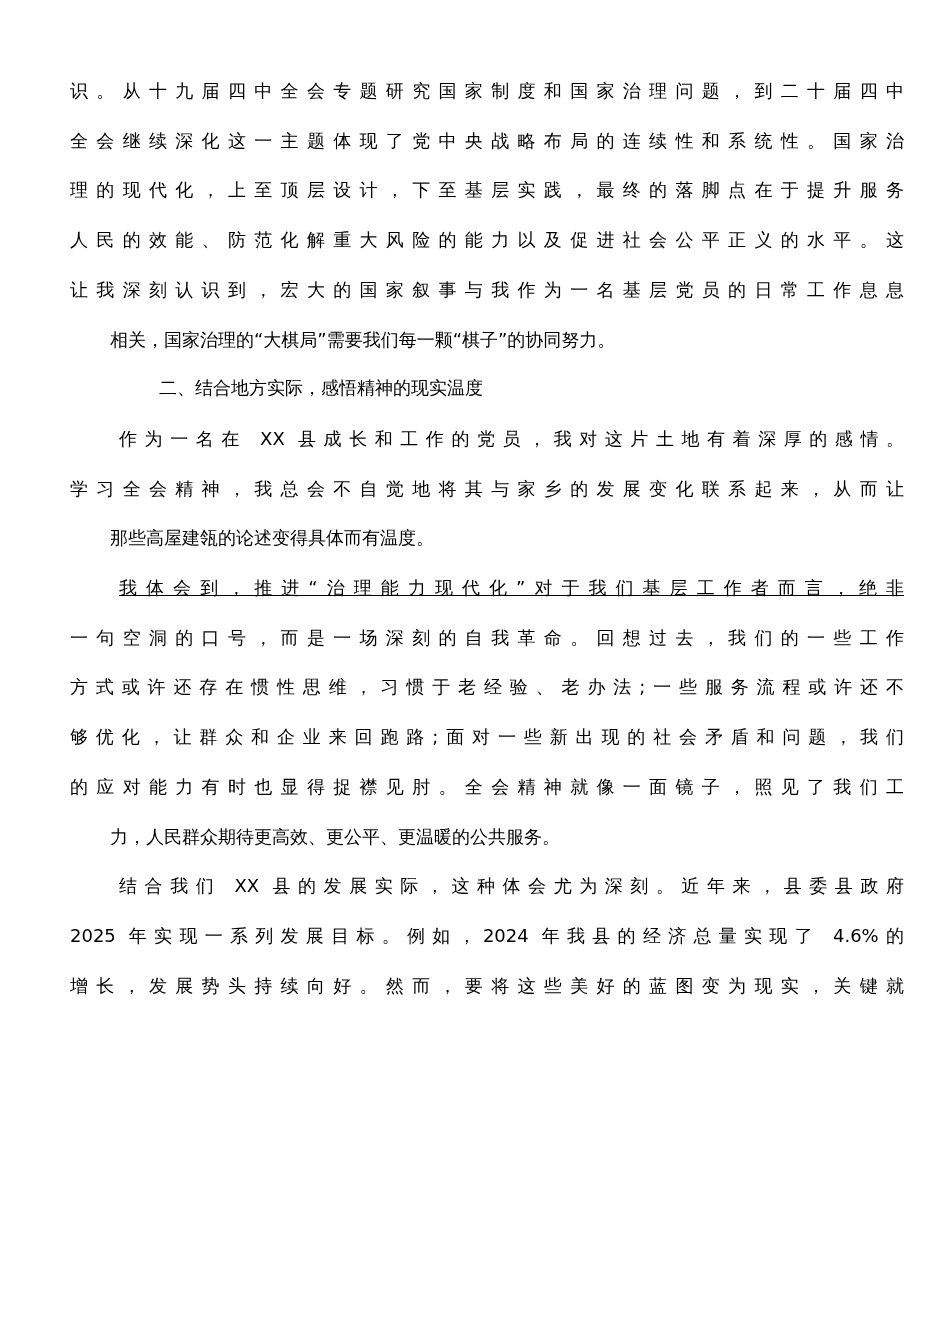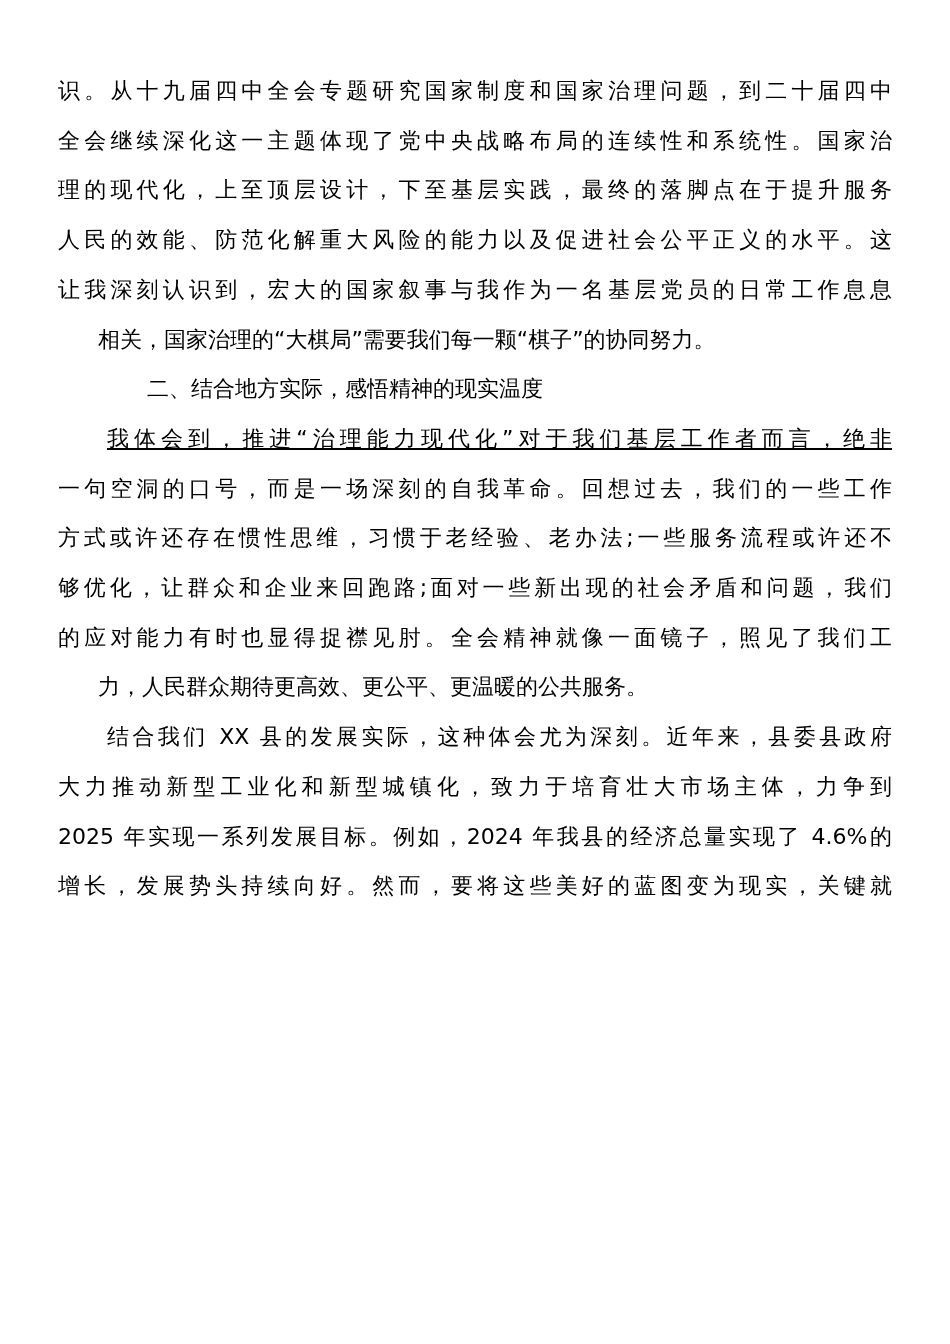--- a/index.html
+++ b/index.html
@@ -8,25 +8,25 @@
     background: #ffffff;
   }
   body {
     width: 950px;
     height: 1344px;
     overflow: hidden;
     position: relative;
   }
   .page {
     position: absolute;
-    left: 58px;
+    left: 70px;
     top: 66px;
     width: 834px;
     font-family: "DejaVu Sans", "Liberation Sans", sans-serif;
-    font-size: 22px;
+    font-size: 18px;
     line-height: 49.7px;
     color: #000000;
     text-align: justify;
     text-justify: inter-character;
   }
   .para {
     margin: 0;
     padding: 0;
   }
   .heading {
@@ -55,30 +55,34 @@
     <span class="line">理的现代化，上至顶层设计，下至基层实践，最终的落脚点在于提升服务</span>
     <span class="line">人民的效能、防范化解重大风险的能力以及促进社会公平正义的水平。这</span>
     <span class="line">让我深刻认识到，宏大的国家叙事与我作为一名基层党员的日常工作息息</span>
     <span class="line last">相关，国家治理的“大棋局”需要我们每一颗“棋子”的协同努力。</span>
   </div>
 
   <div class="heading">
     <span class="line last">二、结合地方实际，感悟精神的现实温度</span>
   </div>
 
+  <div class="para">
+    <span class="line" style="padding-left:49px;">作为一名在 XX 县成长和工作的党员，我对这片土地有着深厚的感情。</span>
+    <span class="line">学习全会精神，我总会不自觉地将其与家乡的发展变化联系起来，从而让</span>
+    <span class="line last">那些高屋建瓴的论述变得具体而有温度。</span>
+  </div>
 
   <div class="para">
     <span class="line" style="padding-left:49px;text-decoration:underline;">我体会到，推进“治理能力现代化”对于我们基层工作者而言，绝非</span>
     <span class="line">一句空洞的口号，而是一场深刻的自我革命。回想过去，我们的一些工作</span>
     <span class="line">方式或许还存在惯性思维，习惯于老经验、老办法;一些服务流程或许还不</span>
     <span class="line">够优化，让群众和企业来回跑路;面对一些新出现的社会矛盾和问题，我们</span>
     <span class="line">的应对能力有时也显得捉襟见肘。全会精神就像一面镜子，照见了我们工</span>
     <span class="line last">力，人民群众期待更高效、更公平、更温暖的公共服务。</span>
   </div>
 
   <div class="para">
     <span class="line" style="padding-left:49px;">结合我们 XX 县的发展实际，这种体会尤为深刻。近年来，县委县政府</span>
-    <span class="line">大力推动新型工业化和新型城镇化，致力于培育壮大市场主体，力争到</span>
     <span class="line">2025 年实现一系列发展目标。例如，2024 年我县的经济总量实现了 4.6%的</span>
     <span class="line">增长，发展势头持续向好。然而，要将这些美好的蓝图变为现实，关键就</span>
   </div>
 
 </div>
 
 </body></html>

